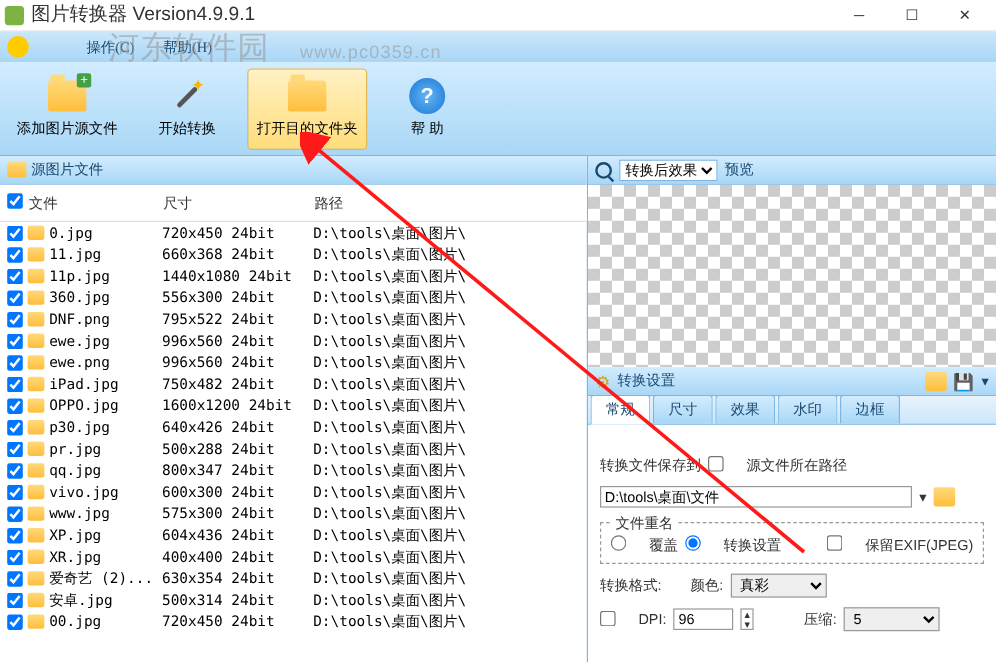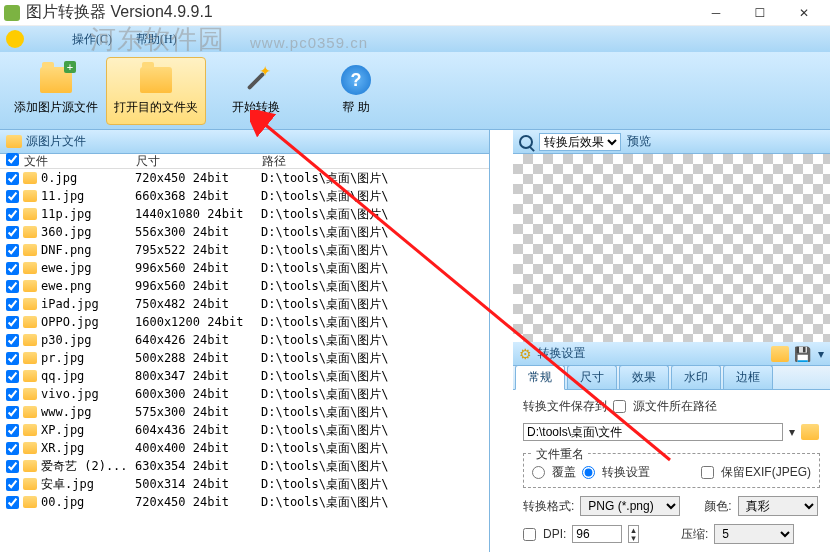--- a/index.html
+++ b/index.html
@@ -19,47 +19,47 @@
 .folder-icon::before { content: ""; position: absolute; top: -5px; left: 2px; width: 12px; height: 6px; background: #ffd97a; border-radius: 2px 2px 0 0; }
 .folder-icon .plus { position: absolute; top: -6px; right: -4px; width: 12px; height: 12px; background: #43a047; color: #fff; font-size: 11px; line-height: 12px; text-align: center; border-radius: 2px; }
 .wand-icon { width: 30px; height: 30px; position: relative; }
 .wand-icon::before { content: ""; position: absolute; width: 22px; height: 4px; background: #555; transform: rotate(-45deg); top: 14px; left: 4px; border-radius: 2px; }
 .wand-icon::after { content: "✦"; position: absolute; top: -2px; right: 0; color: #ffb300; font-size: 14px; }
 .help-icon { width: 30px; height: 30px; border-radius: 50%; background: radial-gradient(#64b5f6,#1976d2); color: #fff; font-size: 18px; font-weight: bold; line-height: 30px; text-align: center; }
 .main { display: flex; height: 422px; }
 .left-pane { width: 490px; display: flex; flex-direction: column; border-right: 1px solid #7fb6e0; }
 .pane-header { height: 24px; background: linear-gradient(#d2ecff,#a9d7f6); display: flex; align-items: center; padding: 0 6px; color: #1a4971; border-bottom: 1px solid #7fb6e0; gap: 4px; }
 .pane-header .folder-small { width: 16px; height: 13px; background: linear-gradient(#ffd97a,#ffbe3c); border-radius: 2px; }
-.file-header { height: 15px; background: #fff; display: flex; align-items: center; padding-left: 6px; border-bottom: 1px solid #ddd; color: #333; }
+.file-header { height: 31px; background: #fff; display: flex; align-items: center; padding-left: 6px; border-bottom: 1px solid #ddd; color: #333; }
 .fh-chk { width: 18px; }
 .fh-name { width: 112px; }
 .fh-size { width: 126px; }
 .fh-path { flex: 1; }
 .file-list { flex: 1; overflow: hidden; font-family: "SimSun", monospace; }
 .file-row { height: 18px; display: flex; align-items: center; padding-left: 6px; }
 .file-row input { margin-right: 4px; }
 .fr-icon { width: 14px; height: 12px; background: linear-gradient(#ffd97a,#ffbe3c); border-radius: 2px; margin-right: 4px; flex-shrink: 0; }
 .fr-name { width: 94px; }
 .fr-size { width: 126px; }
 .fr-path { flex: 1; }
-.right-pane { flex: 1; display: flex; flex-direction: column; background: #fff; margin-left: 23px; }
+.right-pane { flex: 1; display: flex; flex-direction: column; background: #fff; }
 .preview-header { height: 24px; background: linear-gradient(#d2ecff,#a9d7f6); display: flex; align-items: center; padding: 0 6px; gap: 6px; color: #1a4971; border-bottom: 1px solid #7fb6e0; }
 .preview-header select { flex: 0 0 auto; font-size: 12px; border: 1px solid #7fb6e0; background: #fff; }
 .search-icon { width: 14px; height: 14px; border: 2px solid #1a4971; border-radius: 50%; position: relative; }
 .search-icon::after { content: ""; position: absolute; width: 6px; height: 2px; background: #1a4971; bottom: -3px; right: -4px; transform: rotate(45deg); }
 .checker { flex: 1; background-image: linear-gradient(45deg,#ccc 25%,transparent 25%),linear-gradient(-45deg,#ccc 25%,transparent 25%),linear-gradient(45deg,transparent 75%,#ccc 75%),linear-gradient(-45deg,transparent 75%,#ccc 75%); background-size: 20px 20px; background-position: 0 0,0 10px,10px -10px,-10px 0; }
 .settings-header { height: 24px; background: linear-gradient(#d2ecff,#a9d7f6); display: flex; align-items: center; padding: 0 6px; gap: 6px; color: #1a4971; border-bottom: 1px solid #7fb6e0; }
 .settings-header .spacer { flex: 1; }
 .gear-icon { color: #d4a017; font-size: 14px; }
 .tabs { height: 24px; background: linear-gradient(#e8f3fc,#cbe7fb); display: flex; align-items: flex-end; border-bottom: 1px solid #7fb6e0; }
 .tab { padding: 3px 12px; background: linear-gradient(#d2ecff,#a9d7f6); border: 1px solid #7fb6e0; border-bottom: none; margin-left: 2px; border-radius: 3px 3px 0 0; cursor: pointer; color: #1a4971; font-size: 12px; }
 .tab.active { background: #fff; border-bottom: 1px solid #fff; position: relative; top: 1px; }
-.settings-body { padding: 8px 10px; display: flex; flex-direction: column; gap: 8px; font-size: 12px; color: #333; }
+.settings-body { padding: 26px 10px; display: flex; flex-direction: column; gap: 8px; font-size: 12px; color: #333; }
 .row { display: flex; align-items: center; gap: 6px; }
-.row label { display: flex; align-items: center; gap: 7px; }
+.row label { display: flex; align-items: flex-start; gap: 19px; }
 .row input[type=text], .row select { border: 1px solid #999; font-size: 12px; padding: 1px 3px; }
 .path-input { width: 260px; }
 .folder-btn { width: 18px; height: 16px; background: linear-gradient(#ffd97a,#ffbe3c); border-radius: 2px; cursor: pointer; }
 .dashed-box { border: 1px dashed #999; padding: 10px 8px 6px; position: relative; margin-top: 4px; }
 .dashed-box .legend { position: absolute; top: -8px; left: 8px; background: #fff; padding: 0 4px; }
 .format-select { width: 100px; }
 .small-select { width: 80px; }
 .spinner { width: 50px; }
 .disk-icon { color: #1565c0; font-size: 14px; cursor: pointer; }
 .red-arrow { position: absolute; pointer-events: none; z-index: 100; }
@@ -86,31 +86,31 @@
 
 <div class="toolbar">
   <div class="tool-btn">
     <span class="icon">
         <span class="folder-icon">
           <span class="plus">+</span>
         </span>
       </span>
     <span>添加图片源文件</span>
   </div>
+  <div class="tool-btn">
+    <span class="icon">
+        <span class="wand-icon"></span>
+      </span>
+    <span>开始转换</span>
+  </div>
   <div class="tool-btn active">
     <span class="icon">
         <span class="folder-icon"></span>
       </span>
     <span>打开目的文件夹</span>
-  </div>
-  <div class="tool-btn">
-    <span class="icon">
-        <span class="wand-icon"></span>
-      </span>
-    <span>开始转换</span>
   </div>
   <div class="tool-btn">
     <span class="icon">
         <span class="help-icon">?</span>
       </span>
     <span>帮 助</span>
   </div>
 </div>
 
 <div class="main">
@@ -310,21 +310,20 @@
             </label>
           <span style="flex:1"></span>
           <label>
               <input type="checkbox" style="">
               <span>保留EXIF(JPEG)</span>
             </label>
         </div>
       </div>
       <div class="row">
         <span>转换格式:</span>
-        <select class="format-select"><option>PNG (*.png)</option></select>
         <span style="width:12px"></span>
         <span>颜色:</span>
         <select class="small-select"><option>真彩</option></select>
       </div>
       <div class="row">
         <label>
             <input type="checkbox" style="">
             <span>DPI:</span>
           </label>
         <input type="text" class="spinner" value="96" style="">

